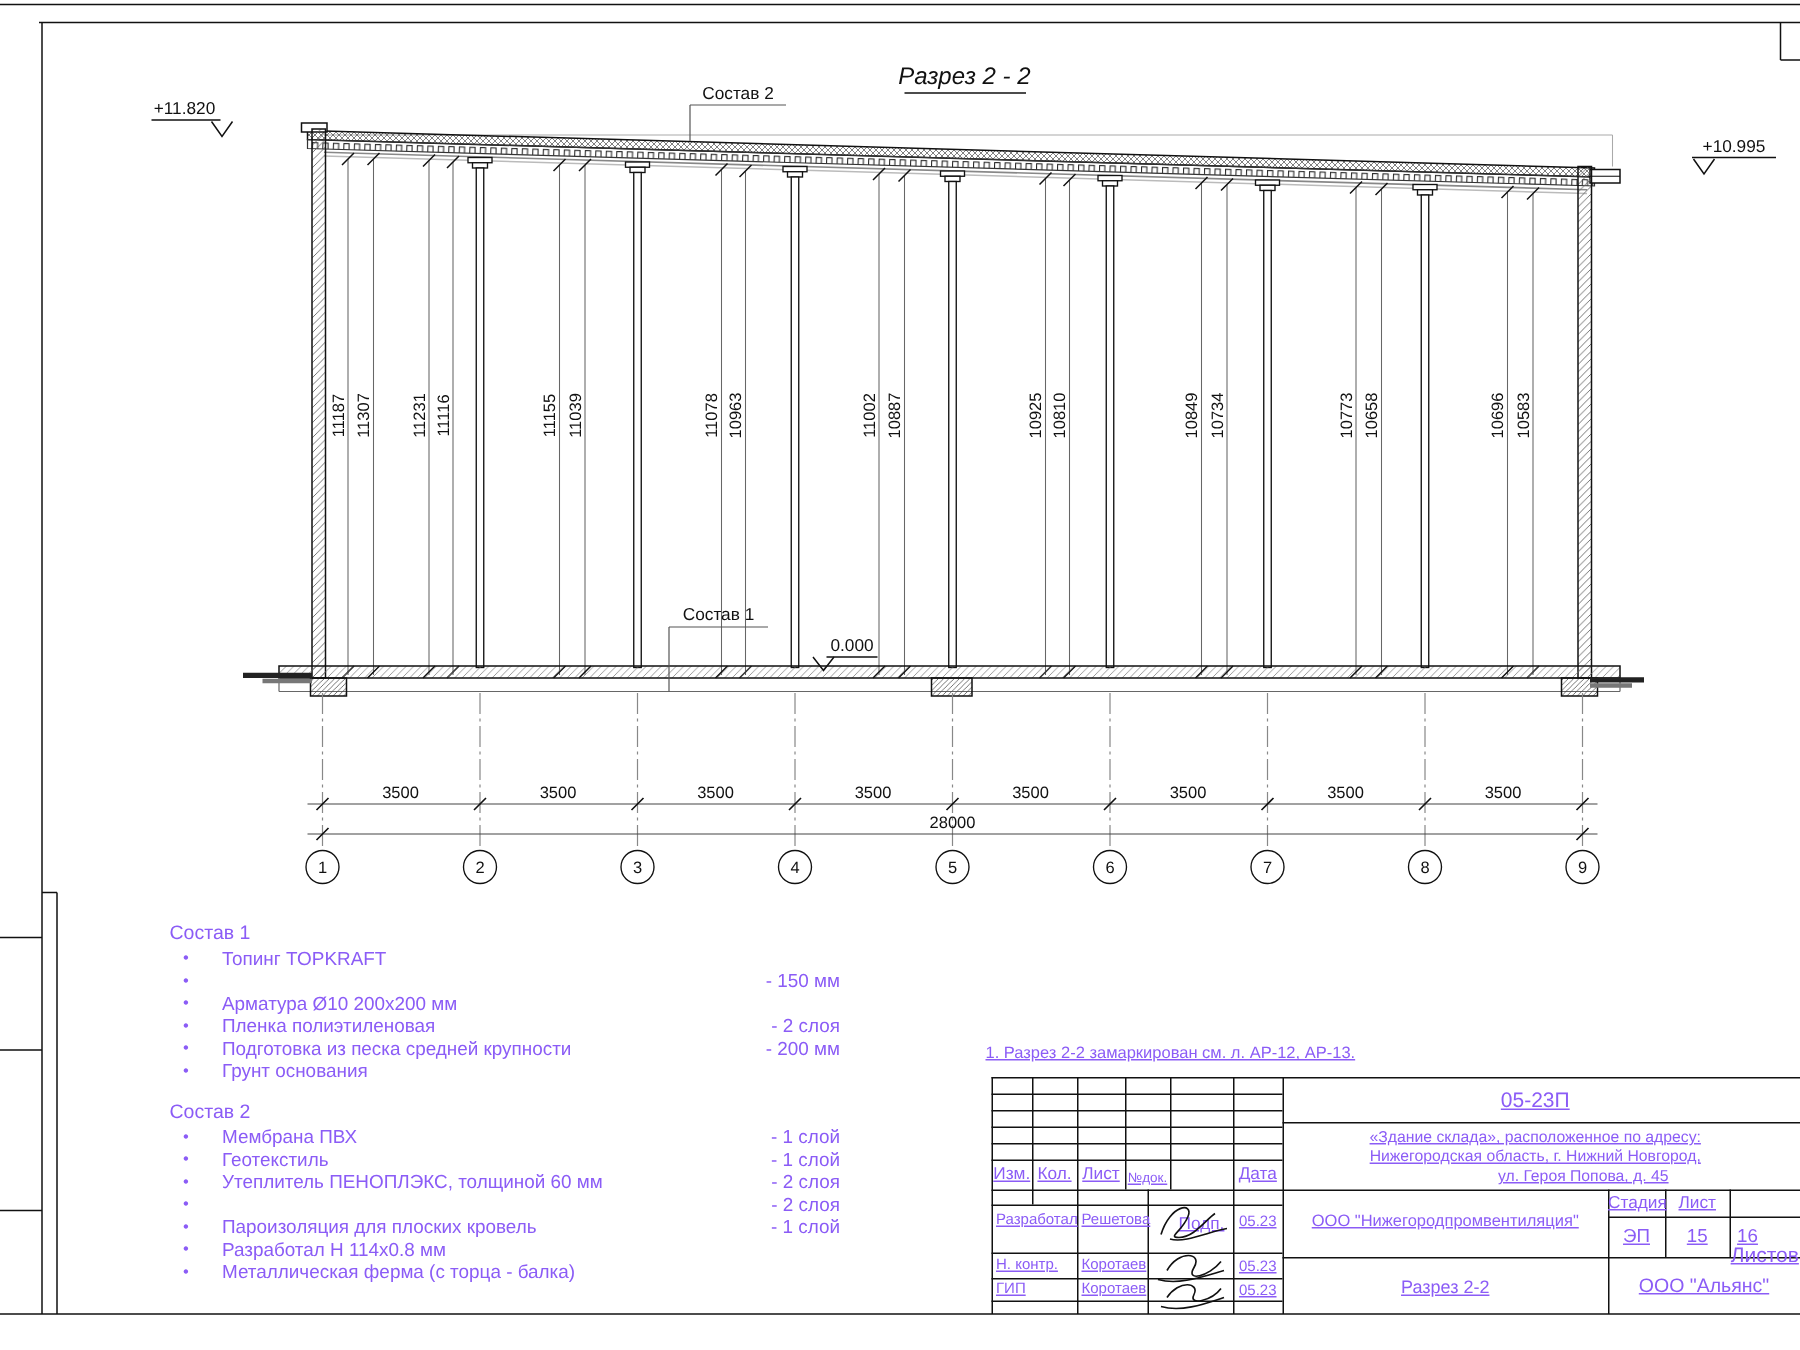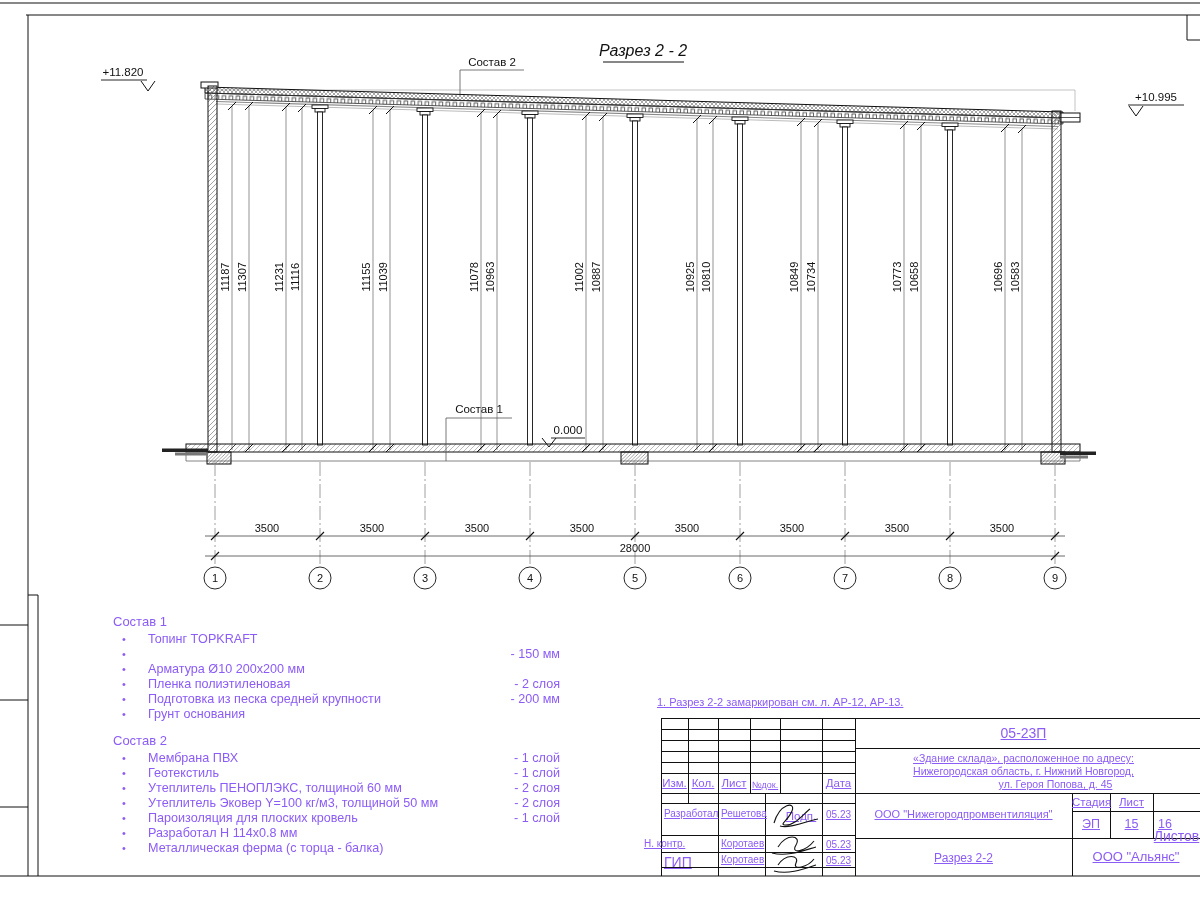--- a/index.html
+++ b/index.html
@@ -265,21 +265,20 @@
         <span class="ctext">Геотекстиль</span>
         <span class="cval">- 1 слой</span>
       </div>
     <div class="crow">
         <span class="bullet">•</span>
         <span class="ctext">Утеплитель ПЕНОПЛЭКС, толщиной 60 мм</span>
         <span class="cval">- 2 слоя</span>
       </div>
     <div class="crow">
         <span class="bullet">•</span>
-        <span class="ctext">Утеплитель Эковер Y=100 кг/м3, толщиной 50 мм</span>
         <span class="cval">- 2 слоя</span>
       </div>
     <div class="crow">
         <span class="bullet">•</span>
         <span class="ctext">Пароизоляция для плоских кровель</span>
         <span class="cval">- 1 слой</span>
       </div>
     <div class="crow">
         <span class="bullet">•</span>
         <span class="ctext">Разработал Н 114х0.8 мм</span>
@@ -326,24 +325,24 @@
     <div class="tb-text center" style="left:661px;top:777px;width:27px;font-size:11.5px">Изм.</div>
     <div class="tb-text center" style="left:688px;top:777px;width:30px;font-size:11.5px">Кол.</div>
     <div class="tb-text center" style="left:718px;top:777px;width:32px;font-size:11.5px">Лист</div>
     <div class="tb-text center" style="left:750px;top:780px;width:30px;font-size:9px">№док.</div>
     <div class="tb-text center" style="left:780px;top:810px;width:42px;font-size:11.5px">Подп.</div>
     <div class="tb-text center" style="left:822px;top:777px;width:33px;font-size:11.5px">Дата</div>
 
     <div class="tb-text" style="left:664px;top:808px;font-size:10px">Разработал</div>
     <div class="tb-text" style="left:721px;top:808px;font-size:10px">Решетова</div>
     <div class="tb-text center" style="left:822px;top:809px;width:33px;font-size:10px">05.23</div>
-    <div class="tb-text" style="left:644px;top:838px;font-size:10px">Н. контр.</div>
+    <div class="tb-text" style="left:664px;top:838px;font-size:10px">Н. контр.</div>
     <div class="tb-text" style="left:721px;top:838px;font-size:10px">Коротаев</div>
     <div class="tb-text center" style="left:822px;top:839px;width:33px;font-size:10px">05.23</div>
-    <div class="tb-text" style="left:664px;top:854px;font-size:14px">ГИП</div>
+    <div class="tb-text" style="left:664px;top:854px;font-size:10px">ГИП</div>
     <div class="tb-text" style="left:721px;top:854px;font-size:10px">Коротаев</div>
     <div class="tb-text center" style="left:822px;top:855px;width:33px;font-size:10px">05.23</div>
 
     <svg class="abs" style="left:766px;top:795px" width="56" height="80" viewBox="0 0 56 80">
       <path d="M8 28 C14 8 30 6 26 16 C22 26 12 30 20 30 C30 30 38 18 44 14 M14 31 C24 34 40 26 52 24" stroke="#111" stroke-width="1.1" fill="none"></path>
       <path d="M12 52 C20 38 36 40 30 50 C24 60 40 56 48 46 M6 58 C20 62 36 56 50 52" stroke="#111" stroke-width="1.1" fill="none"></path>
       <path d="M12 70 C20 58 34 60 30 68 C26 76 42 72 48 64 M8 76 C22 80 38 74 50 70" stroke="#111" stroke-width="1.1" fill="none"></path>
     </svg>
 
     <div class="tb-text center" style="left:855px;top:725px;width:337px;font-size:14px">05-23П</div>

